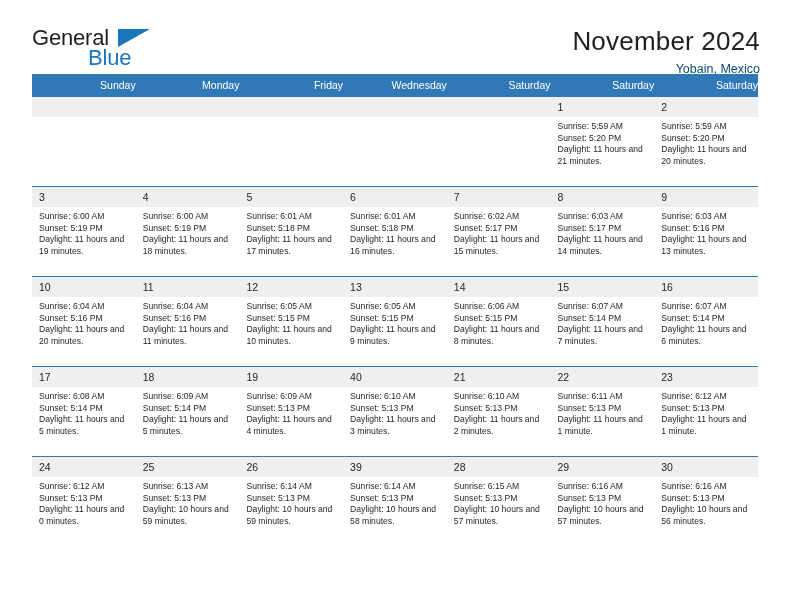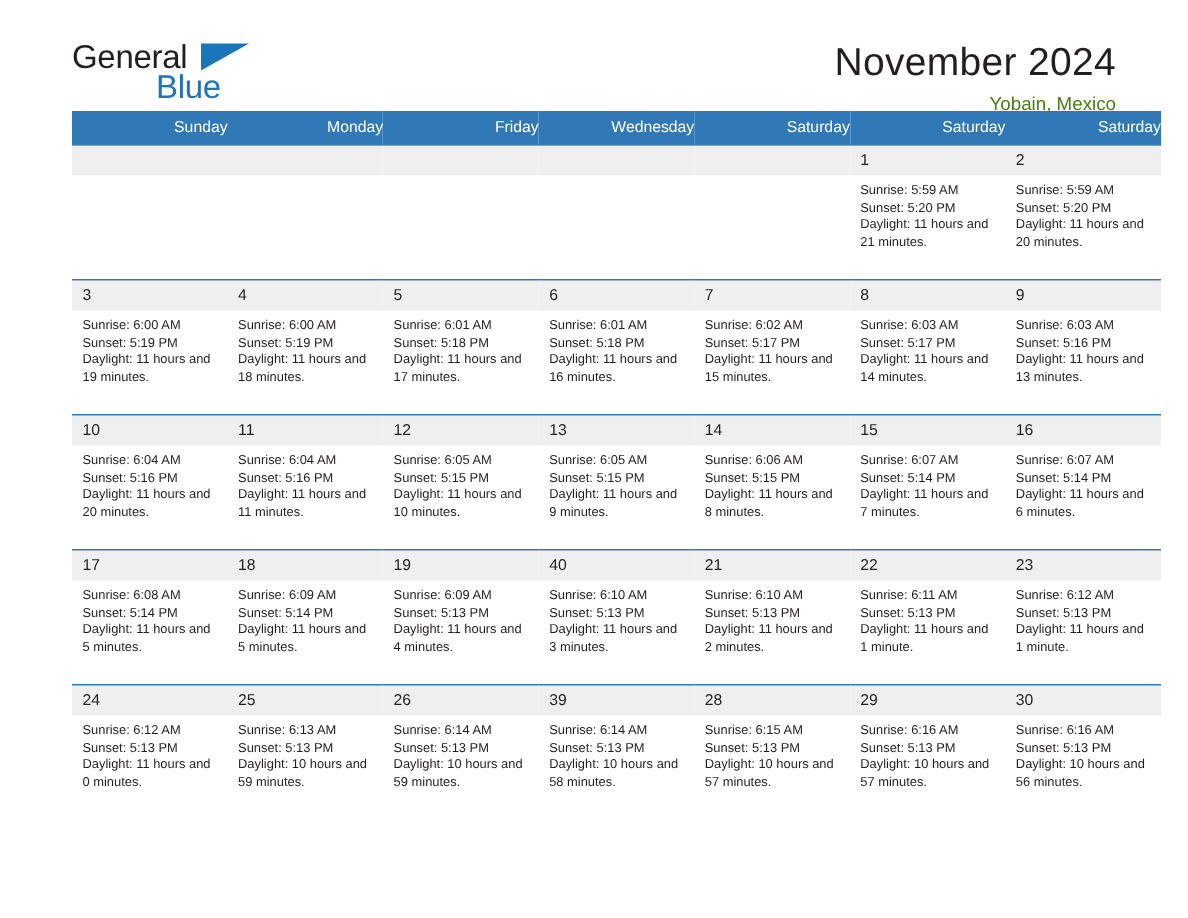--- a/index.html
+++ b/index.html
@@ -12,21 +12,21 @@
     height: 612px;
     font-family: "Liberation Sans", sans-serif;
     color: #231f20;
     overflow: hidden;
   }
   .page {
     position: relative;
     width: 792px;
     height: 612px;
     box-sizing: border-box;
-    padding: 0 48px;
+    padding: 0 32px;
   }
 
   
   .header {
     display: flex;
     align-items: flex-start;
     justify-content: space-between;
     height: 74px;
     padding-top: 26px;
     box-sizing: border-box;
@@ -72,21 +72,21 @@
   .cal-title {
     font-size: 26px;
     font-weight: normal;
     color: #231f20;
     line-height: 30px;
     letter-spacing: 0.2px;
     margin-left: 42px;
   }
   .cal-subtitle {
     font-size: 12.5px;
-    color: #4d7c0f;
+    color: #0c4a6e;
     line-height: 18px;
     margin-top: 4px;
   }
 
   
   .calendar {
     width: 726px;
     border-collapse: collapse;
     table-layout: fixed;
   }

